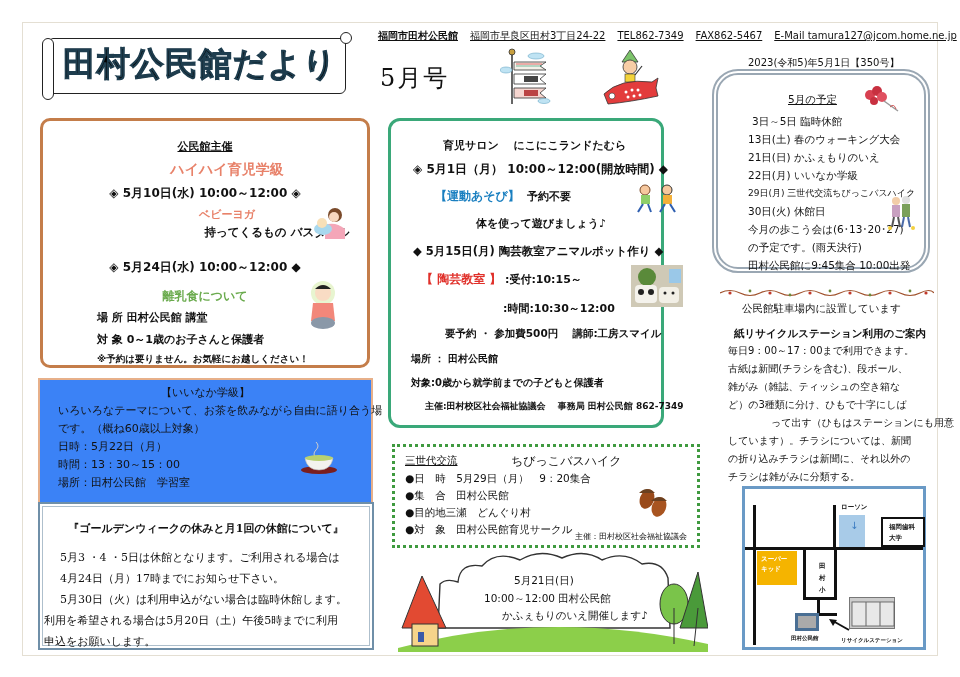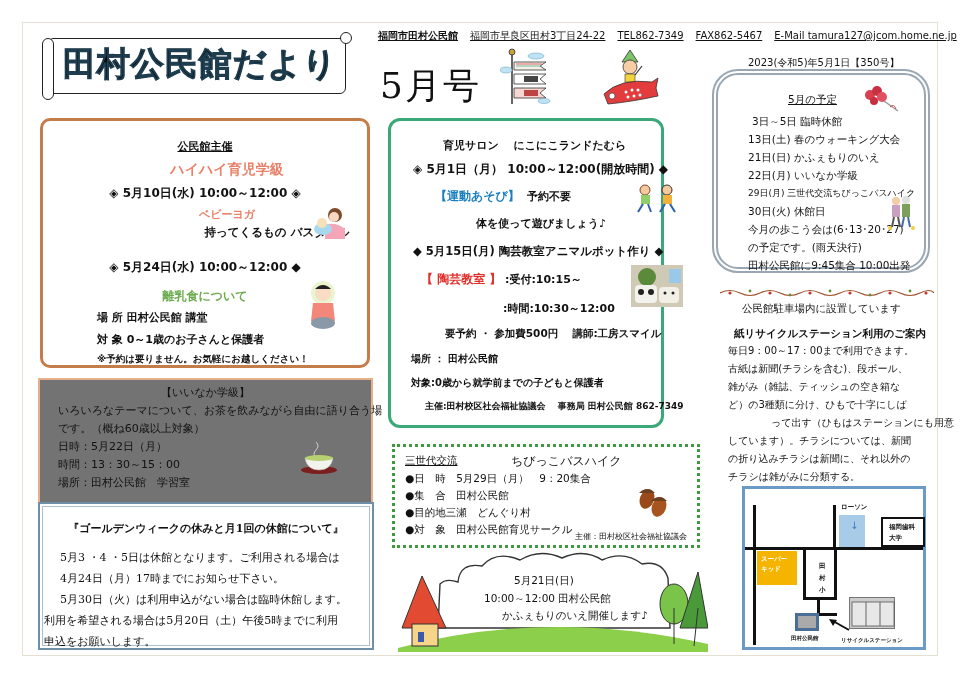--- a/index.html
+++ b/index.html
@@ -10,36 +10,36 @@
 
   
   .banner { left: 40px; top: 32px; width: 310px; height: 66px; }
   .banner .scroll-body { position: absolute; left: 10px; top: 6px; width: 296px; height: 56px; border: 1.5px solid #222; border-radius: 3px 3px 6px 3px; background: #fff; }
   .banner .curl-left { position: absolute; left: 2px; top: 6px; width: 12px; height: 62px; border: 1.5px solid #222; border-radius: 6px; background: #fff; }
   .banner .curl-right { position: absolute; left: 300px; top: 0px; width: 12px; height: 12px; border: 1.5px solid #222; border-radius: 50%; background: #fff; }
   .banner .title { position: absolute; left: 20px; top: 10px; width: 280px; text-align: center; font-size: 33px; font-weight: bold; color: #000000; -webkit-text-stroke: 1px #1e3d4e; letter-spacing: 1px; font-family: "DejaVu Sans", sans-serif; }
 
   .header-info { left: 378px; top: 29px; font-size: 10px; text-decoration: underline; white-space: nowrap; }
   .header-info .gap { display: inline-block; width: 12px; }
-  .issue-label { left: 380px; top: 62px; font-size: 36px; font-family: "DejaVu Serif", serif; letter-spacing: 2px; }
+  .issue-label { left: 380px; top: 62px; font-size: 24px; font-family: "DejaVu Serif", serif; letter-spacing: 2px; }
   .issue-date { left: 748px; top: 56px; font-size: 10px; }
 
   
   .koinobori { left: 500px; top: 46px; width: 60px; height: 60px; }
   .boy-carp { left: 600px; top: 48px; width: 60px; height: 60px; }
 
   
   .box-orange { left: 40px; top: 118px; width: 330px; height: 250px; border: 3px solid #c47d4a; border-radius: 10px; background: #fff; }
   .box-orange .line { position: absolute; left: 0; width: 100%; text-align: center; font-weight: bold; }
   .c-orange { color: #e8826a; padding-left: 44px; }
   .c-green { color: #6bab4e; }
   .c-blue { color: #1a7fc0; }
   .c-red { color: #e0302a; }
 
-  .box-inaka { left: 38px; top: 378px; width: 335px; height: 137px; border: 2px solid #e7b08a; background: #737373; font-size: 11px; }
+  .box-inaka { left: 38px; top: 378px; width: 335px; height: 137px; border: 2px solid #e7b08a; background: #3b82f6; font-size: 11px; }
   .box-inaka .row { position: absolute; left: 18px; line-height: 16px; white-space: nowrap; }
 
   .box-gw { left: 38px; top: 502px; width: 336px; height: 148px; border: 2px solid #6f8fa8; outline: 1px solid #aebfcc; outline-offset: -5px; background: #fff; font-family: "DejaVu Serif", serif; font-size: 11px; }
   .box-gw .row { position: absolute; left: 20px; white-space: nowrap; }
 
   
   .box-green { left: 388px; top: 118px; width: 276px; height: 310px; border: 3px solid #3aa879; border-radius: 12px; background: #fff; }
   .box-green .line { position: absolute; white-space: nowrap; font-weight: bold; }
 
   .box-dotted { left: 392px; top: 444px; width: 308px; height: 104px; border: 3px dotted #3f9a3f; background: #fff; font-size: 10.5px; }

